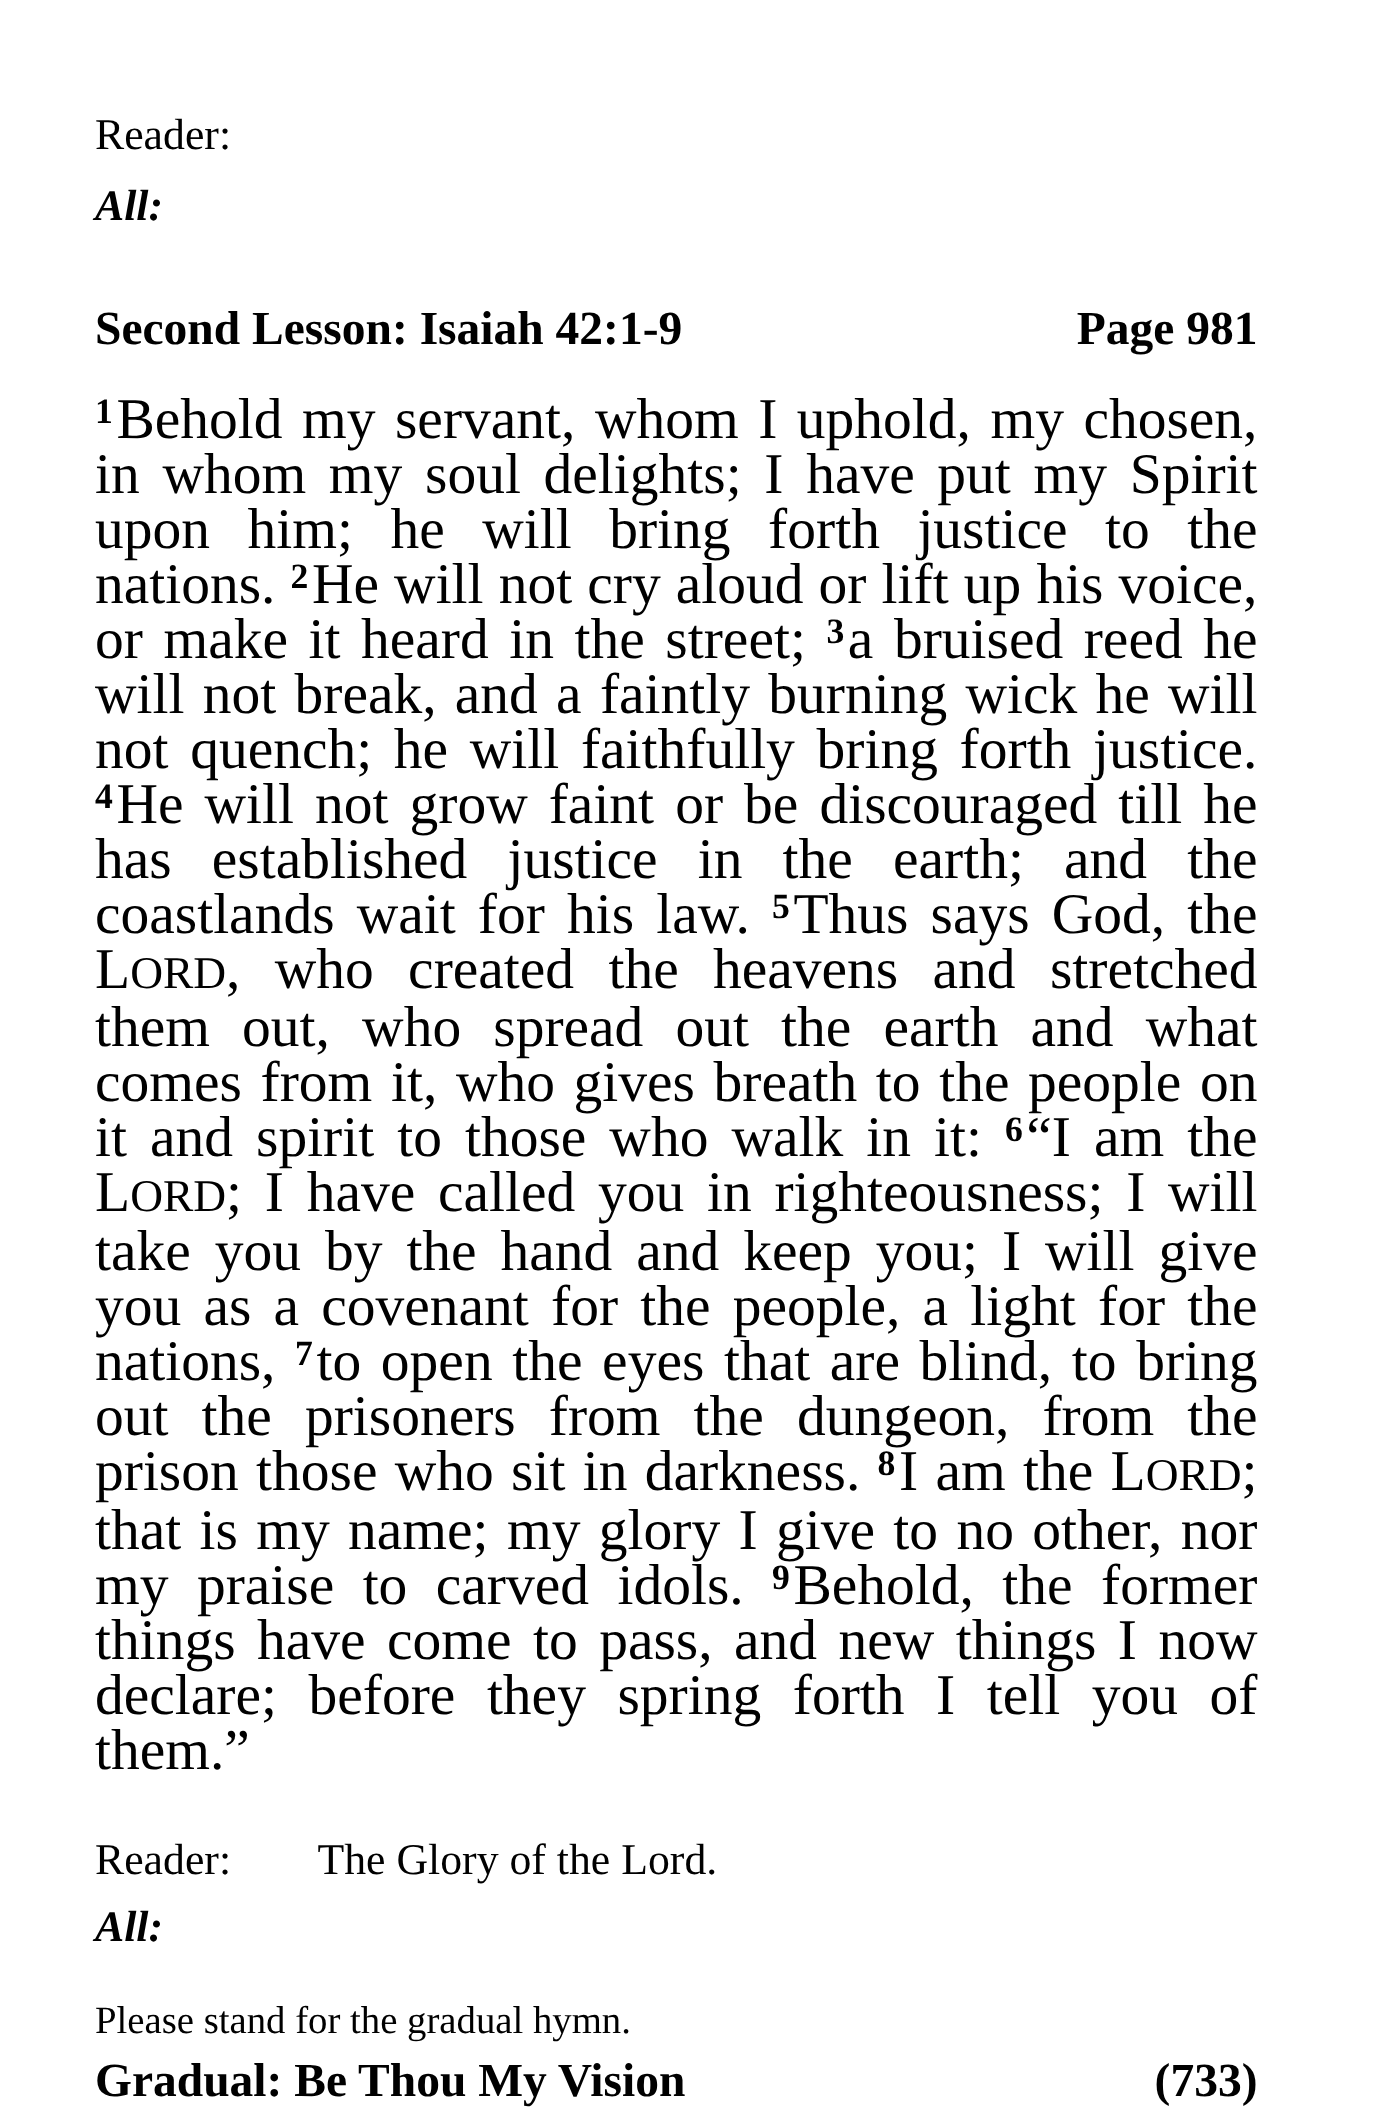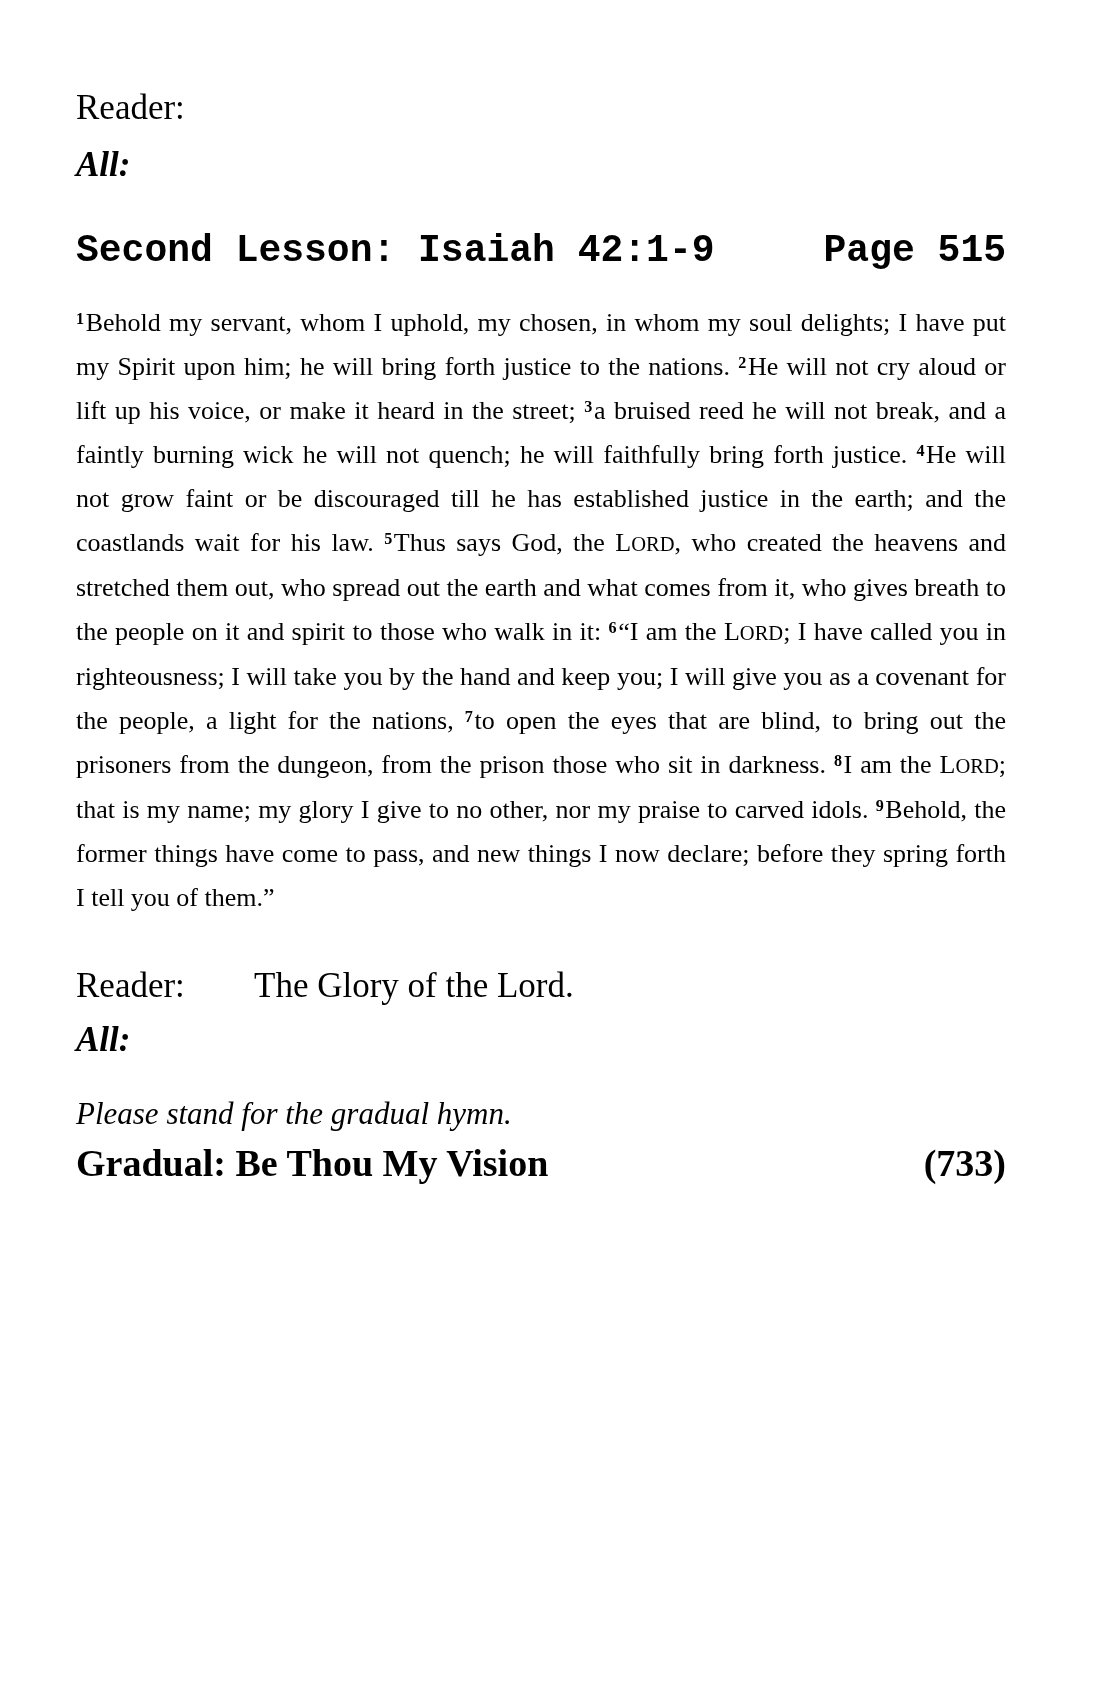--- a/index.html
+++ b/index.html
@@ -40,27 +40,26 @@
     gap: 31px;
   }
   
   .lesson-heading {
     display: flex;
     justify-content: space-between;
     align-items: flex-end;
     font-weight: bold;
     font-size: 38px;
     line-height: 44px;
-    margin-top: 42px;
-    font-family: Liberation Mono, monospace;
+    margin-top: 54px;
   }
   
   .lesson-body {
     margin: 28px 0 0 0;
-    font-size: 26px;
+    font-size: 46px;
     line-height: 44px;
     text-align: justify;
     text-justify: inter-word;
   }
   .lesson-body sup.vnum {
     font-weight: bold;
     font-size: 0.62em;
     line-height: 0;
     position: relative;
     top: -0.42em;
@@ -73,21 +72,20 @@
   
   .dialogue.bottom {
     margin-top: 44px;
   }
   .dialogue.bottom .all-row {
     margin-top: 10px;
   }
   
   .rubric {
     margin: 32px 0 0 0;
-    font-style: italic;
     font-size: 31px;
     line-height: 40px;
   }
   
   .gradual-heading {
     display: flex;
     justify-content: space-between;
     align-items: baseline;
     font-weight: bold;
     font-size: 38px;
@@ -104,21 +102,21 @@
     <div class="row reader-row">
       <span class="label-col">Reader:</span>
     </div>
     <div class="row all-row">
       <span class="label-col">All:</span>
     </div>
   </section>
 
   <header class="lesson-heading">
     <span>Second Lesson: Isaiah 42:1-9</span>
-    <span>Page 515</span>
+    <span>Page 981</span>
   </header>
 
   <p class="lesson-body"><sup class="vnum">1</sup>Behold my servant, whom I uphold, my chosen, in whom my soul delights; I have put my Spirit upon him; he will bring forth justice to the nations. <sup class="vnum">2</sup>He will not cry aloud or lift up his voice, or make it heard in the street; <sup class="vnum">3</sup>a bruised reed he will not break, and a faintly burning wick he will not quench; he will faithfully bring forth justice. <sup class="vnum">4</sup>He will not grow faint or be discouraged till he has established justice in the earth; and the coastlands wait for his law. <sup class="vnum">5</sup>Thus says God, the <span class="lord">L<span class="sc-rest">ORD</span></span>, who created the heavens and stretched them out, who spread out the earth and what comes from it, who gives breath to the people on it and spirit to those who walk in it: <sup class="vnum">6</sup>“I am the <span class="lord">L<span class="sc-rest">ORD</span></span>; I have called you in righteousness; I will take you by the hand and keep you; I will give you as a covenant for the people, a light for the nations, <sup class="vnum">7</sup>to open the eyes that are blind, to bring out the prisoners from the dungeon, from the prison those who sit in darkness. <sup class="vnum">8</sup>I am the <span class="lord">L<span class="sc-rest">ORD</span></span>; that is my name; my glory I give to no other, nor my praise to carved idols. <sup class="vnum">9</sup>Behold, the former things have come to pass, and new things I now declare; before they spring forth I tell you of them.”</p>
 
   <section class="dialogue bottom">
     <div class="row reader-row">
       <span class="label-col">Reader:</span>
       <span class="speech-col">The Glory of the Lord.</span>
     </div>
     <div class="row all-row">

